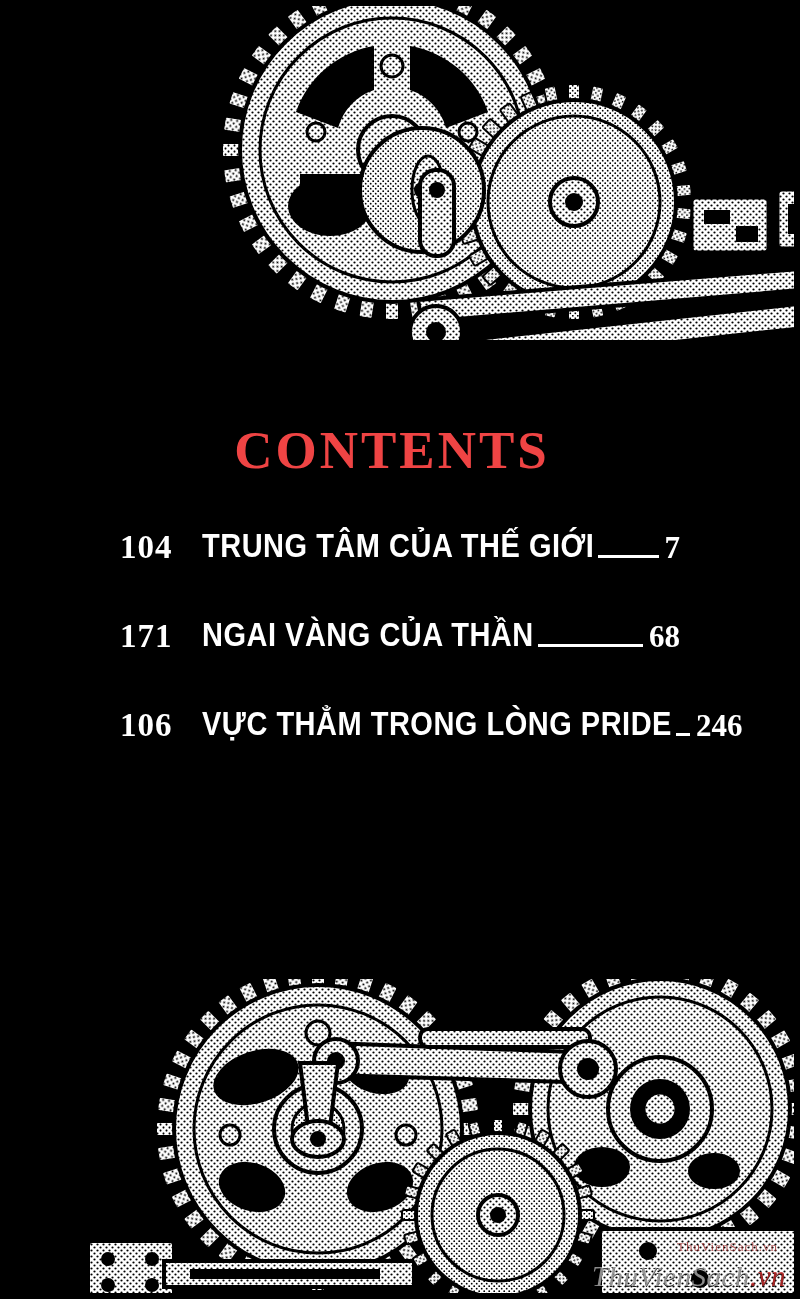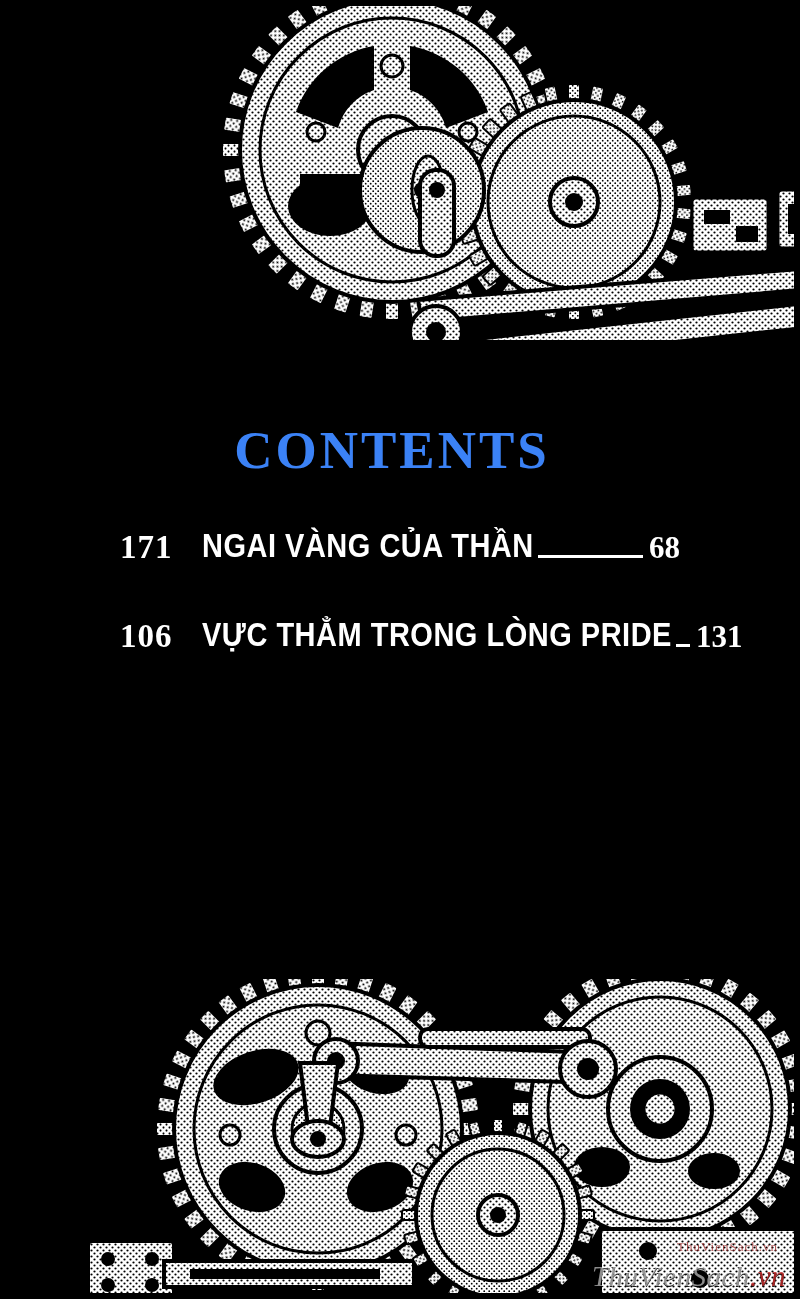--- a/index.html
+++ b/index.html
@@ -47,21 +47,21 @@
     top: 424px;
     text-align: center;
   }
   #contents-title {
     font-family: "Liberation Serif", serif;
     font-weight: 700;
     font-size: 53px;
     letter-spacing: 3px;
     line-height: 1;
     margin: 0 16px 52px 0;
-    color: #3b82f6;
+    color: #ef4444;
   }
 
   .toc-list {
     margin: 0 auto;
     padding: 0;
     list-style: none;
     width: 560px;
   }
   .toc-row {
     display: flex;
@@ -452,30 +452,36 @@
         </g>
     </g>
       </svg>
   </div>
 
   <div id="contents">
     <h1 id="contents-title">CONTENTS</h1>
 
     <ul class="toc-list">
       <li class="toc-row">
+        <span class="toc-num">104</span>
+        <span class="toc-label">TRUNG TÂM CỦA THẾ GIỚI</span>
+        <span class="toc-dash"></span>
+        <span class="toc-page">7</span>
+      </li>
+      <li class="toc-row">
         <span class="toc-num">171</span>
         <span class="toc-label">NGAI VÀNG CỦA THẦN</span>
         <span class="toc-dash"></span>
         <span class="toc-page">68</span>
       </li>
       <li class="toc-row">
         <span class="toc-num">106</span>
         <span class="toc-label">VỰC THẲM TRONG LÒNG PRIDE</span>
         <span class="toc-dash"></span>
-        <span class="toc-page">131</span>
+        <span class="toc-page">246</span>
       </li>
     </ul>
   </div>
 
   <div class="art" id="art-bottom">
     <svg width="800" height="320" viewBox="0 0 800 320" aria-hidden="true">
       <rect x="0" y="0" width="800" height="320" fill="#000"></rect>
 
       <g transform="translate(318,150)">
         <g fill="url(#halftone)" stroke="#000" stroke-width="2">

